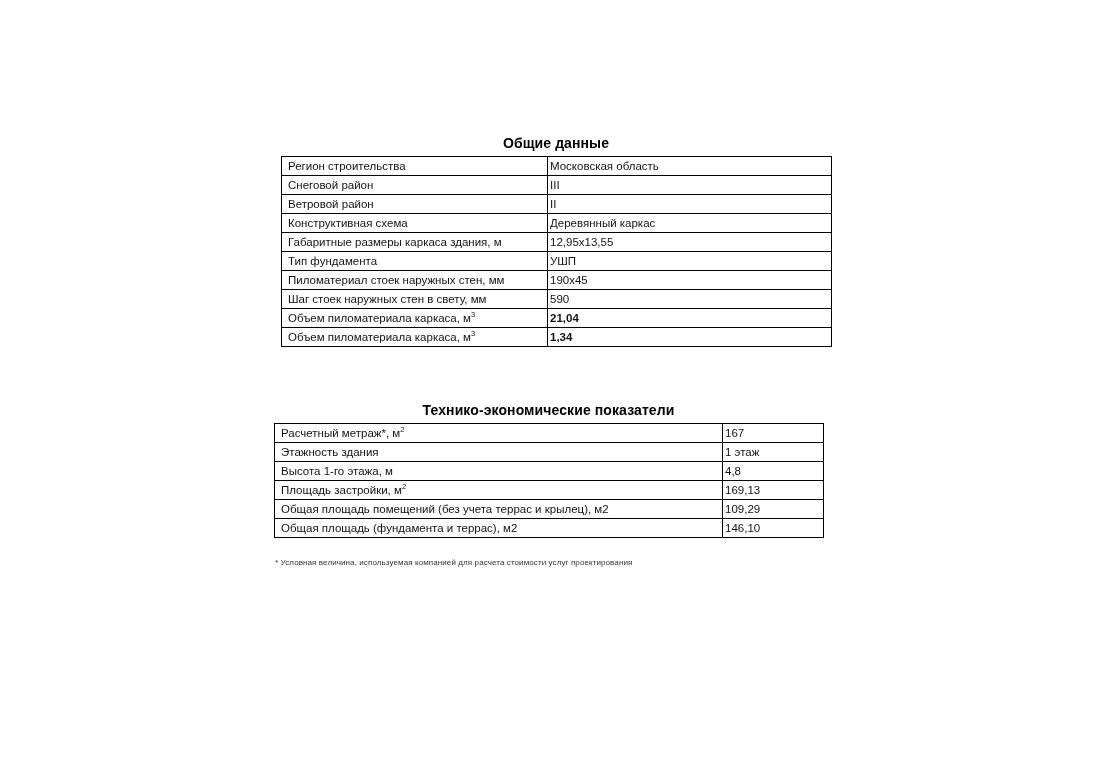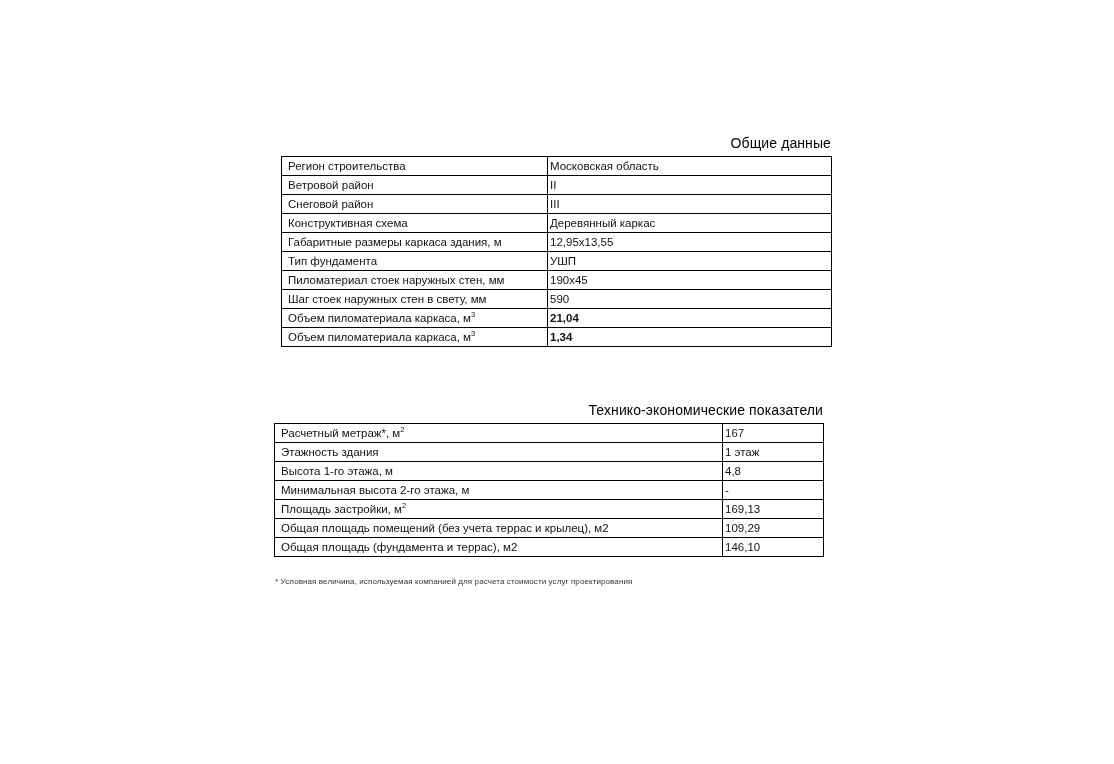--- a/index.html
+++ b/index.html
@@ -8,23 +8,23 @@
     background: #ffffff;
     font-family: "Liberation Sans", "DejaVu Sans", sans-serif;
     position: relative;
     overflow: hidden;
   }
   .block { position: absolute; }
   #general-block { left: 281px; top: 135px; width: 550px; }
   #tep-block     { left: 274px; top: 402px; width: 549px; }
   .tbl-title {
     font-size: 14px;
-    font-weight: normal;
+    font-weight: bold;
     color: #000000;
-    text-align: right;
+    text-align: center;
     height: 17px;
     line-height: 17px;
     margin-bottom: 4px;
     letter-spacing: 0.1px;
   }
   table {
     border-collapse: collapse;
     table-layout: fixed;
     width: 100%;
     border-radius: 16px;
@@ -60,26 +60,26 @@
     <colgroup>
       <col style="width:266px">
       <col style="width:284px">
     </colgroup>
     <tbody>
         <tr>
           <td class="label"><span>Регион строительства</span></td>
           <td class="value">Московская область</td>
         </tr>
         <tr>
+          <td class="label"><span>Снеговой район</span></td>
+          <td class="value">III</td>
+        </tr>
+        <tr>
           <td class="label"><span>Ветровой район</span></td>
           <td class="value">II</td>
-        </tr>
-        <tr>
-          <td class="label"><span>Снеговой район</span></td>
-          <td class="value">III</td>
         </tr>
         <tr>
           <td class="label"><span>Конструктивная схема</span></td>
           <td class="value">Деревянный каркас</td>
         </tr>
         <tr>
           <td class="label"><span>Габаритные размеры каркаса здания, м</span></td>
           <td class="value">12,95x13,55</td>
         </tr>
         <tr>
@@ -120,24 +120,20 @@
         </tr>
         <tr>
           <td class="label"><span>Этажность здания</span></td>
           <td class="value">1 этаж</td>
         </tr>
         <tr>
           <td class="label"><span>Высота 1-го этажа, м</span></td>
           <td class="value">4,8</td>
         </tr>
         <tr>
-          <td class="label"><span>Минимальная высота 2-го этажа, м</span></td>
-          <td class="value">-</td>
-        </tr>
-        <tr>
           <td class="label"><span>Площадь застройки, м</span><sup>2</sup></td>
           <td class="value">169,13</td>
         </tr>
         <tr>
           <td class="label"><span>Общая площадь помещений (без учета террас и крылец), м2</span></td>
           <td class="value">109,29</td>
         </tr>
         <tr>
           <td class="label"><span>Общая площадь (фундамента и террас), м2</span></td>
           <td class="value">146,10</td>

